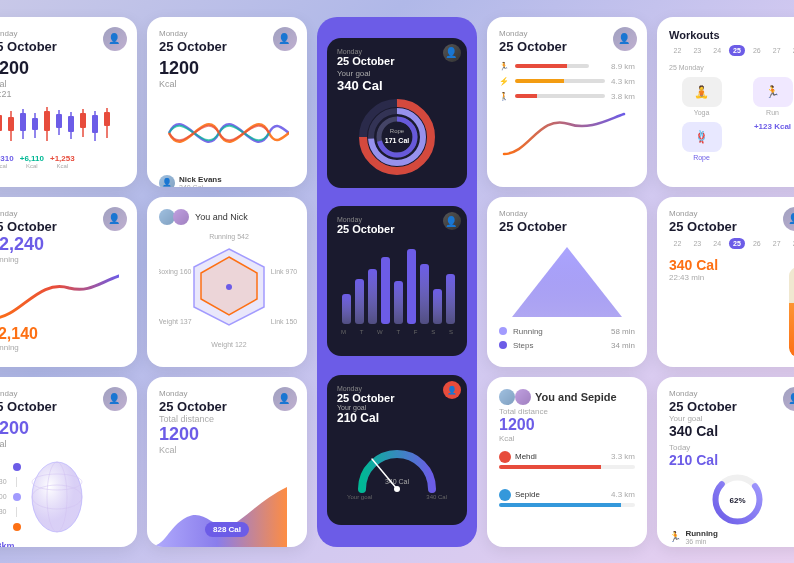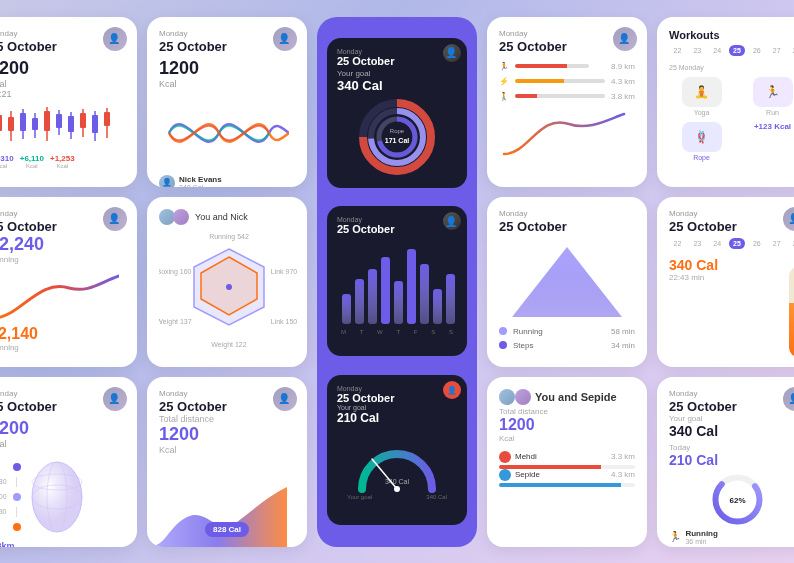--- a/index.html
+++ b/index.html
@@ -632,21 +632,21 @@
   <div class="card card13">
     <div style="display:flex;align-items:center;gap:4px;margin-bottom:2px;">
       <div style="width:16px;height:16px;border-radius:50%;background:linear-gradient(135deg,#a0c0e0,#80a0c0);"></div>
       <div style="width:16px;height:16px;border-radius:50%;background:linear-gradient(135deg,#c0a0e0,#a080c0);margin-left:-4px;"></div>
       <span style="font-size:11px;font-weight:600;color:#333;">You and Sepide</span>
     </div>
     <div style="font-size:8px;color:#aaa;">Total distance</div>
     <div style="font-size:16px;font-weight:800;color:#6c5ce7;"><span>1200</span></div>
     <div style="font-size:8px;color:#aaa;">Kcal</div>
 
-    <div style="margin-top:8px;display:flex;flex-direction:column;gap:0;">
+    <div style="margin-top:8px;display:flex;flex-direction:column;gap:20px;">
       <div>
         <div style="display:flex;justify-content:space-between;align-items:center;">
           <div style="display:flex;align-items:center;gap:4px;">
             <div style="width:12px;height:12px;border-radius:50%;background:#e74c3c;"></div>
             <span style="font-size:8px;color:#333;">Mehdi</span>
           </div>
           <span style="font-size:8px;color:#aaa;">3.3 km</span>
         </div>
         <div style="height:4px;border-radius:2px;background:linear-gradient(90deg,#e74c3c 75%,#f0f0f0 75%);margin-top:2px;"></div>
       </div>

